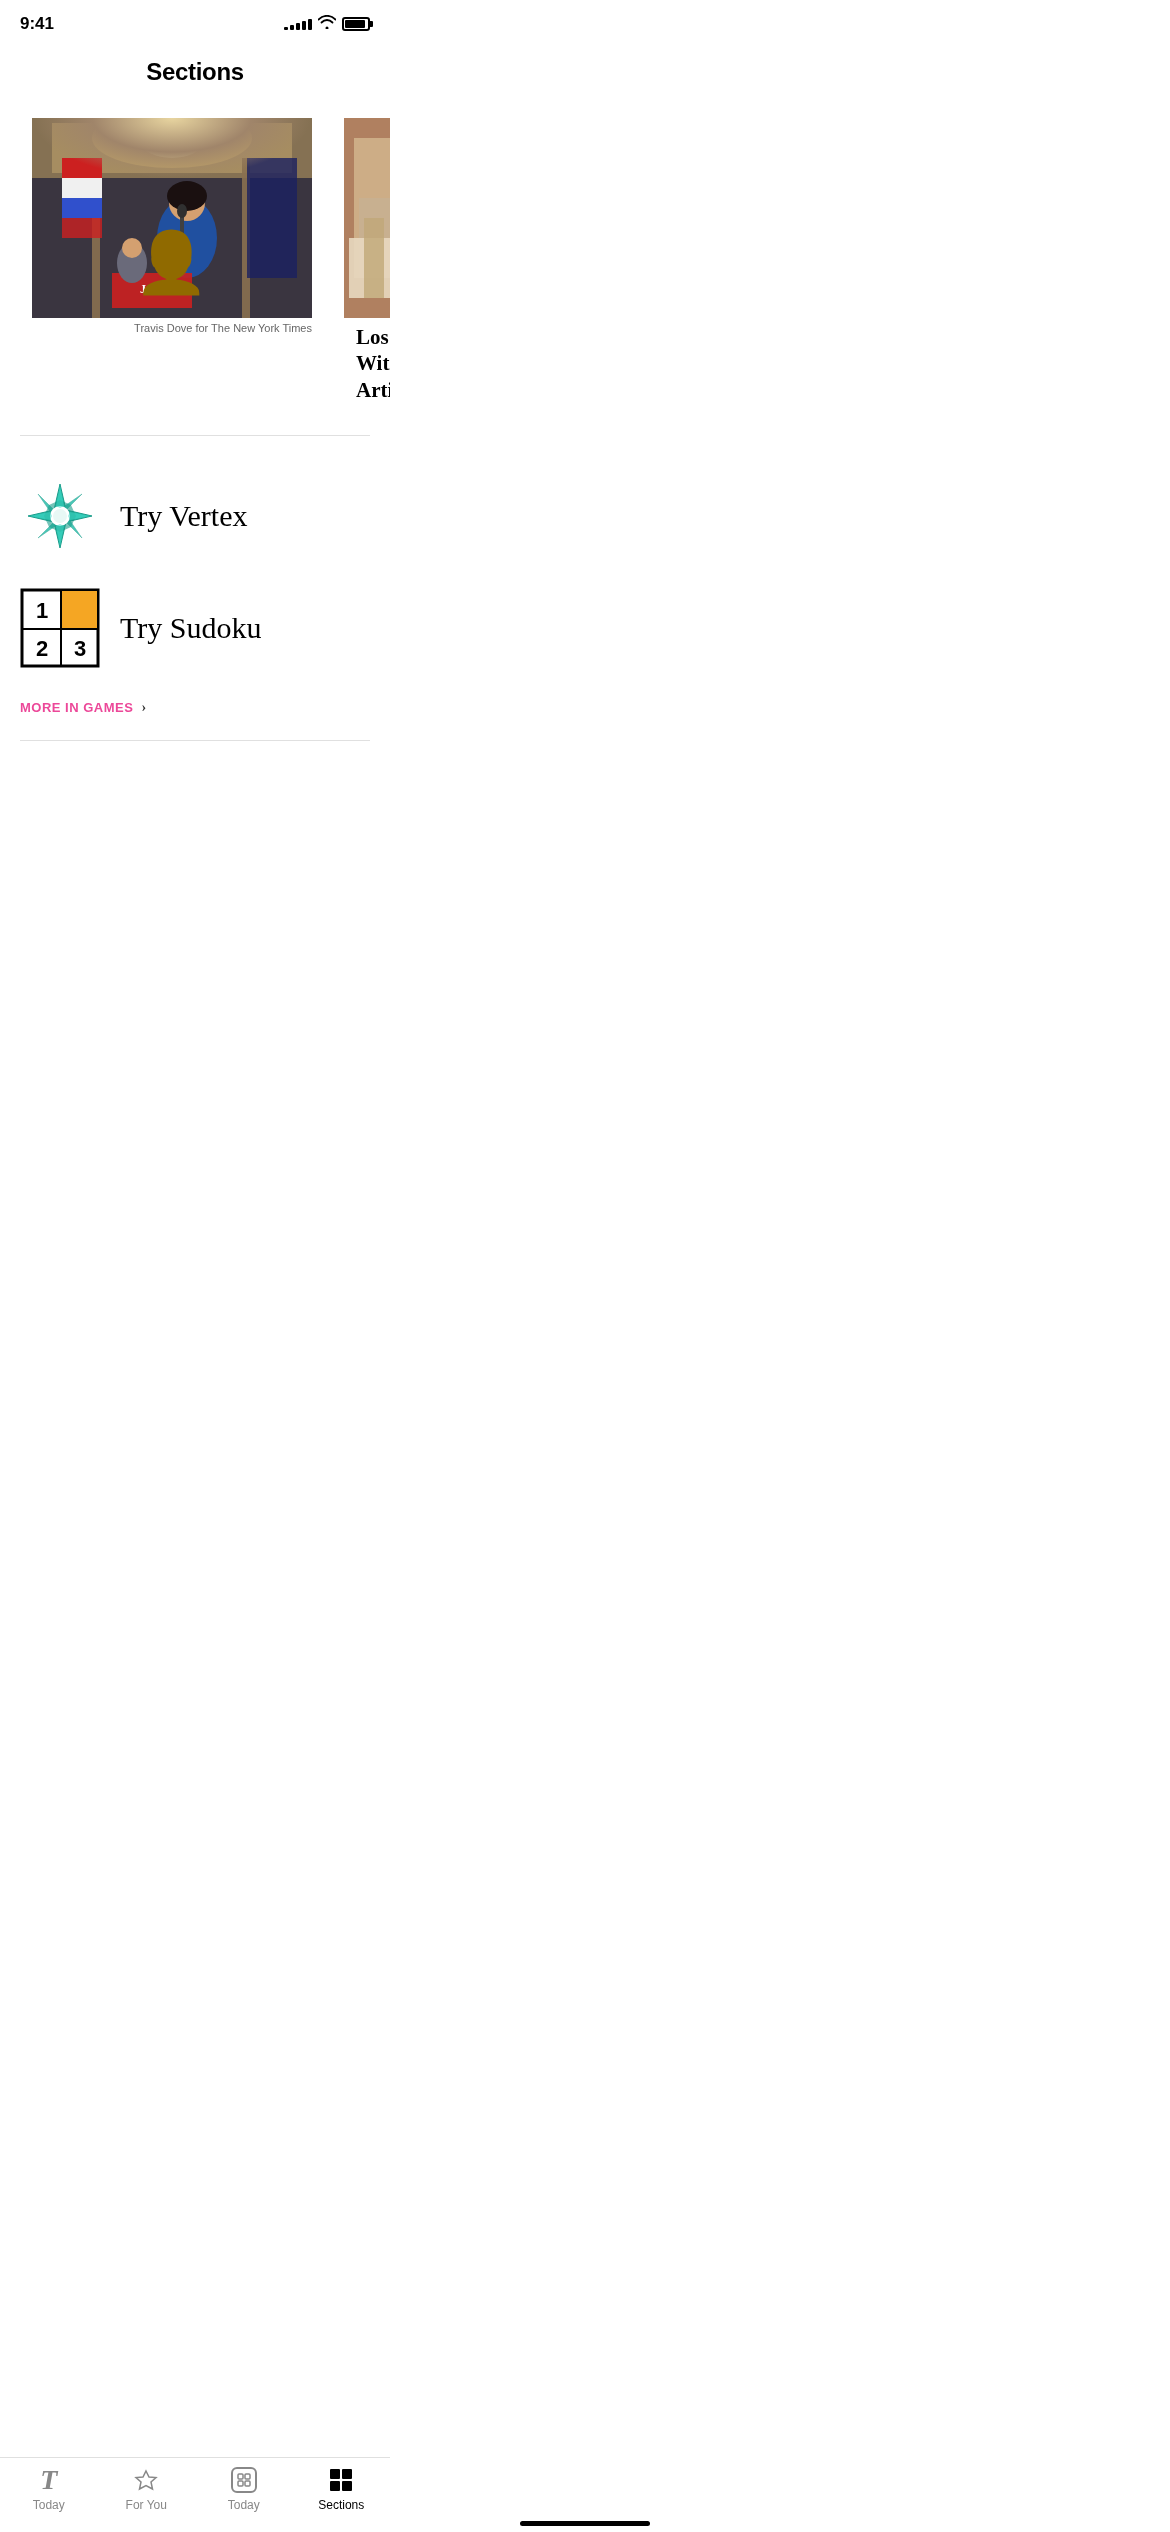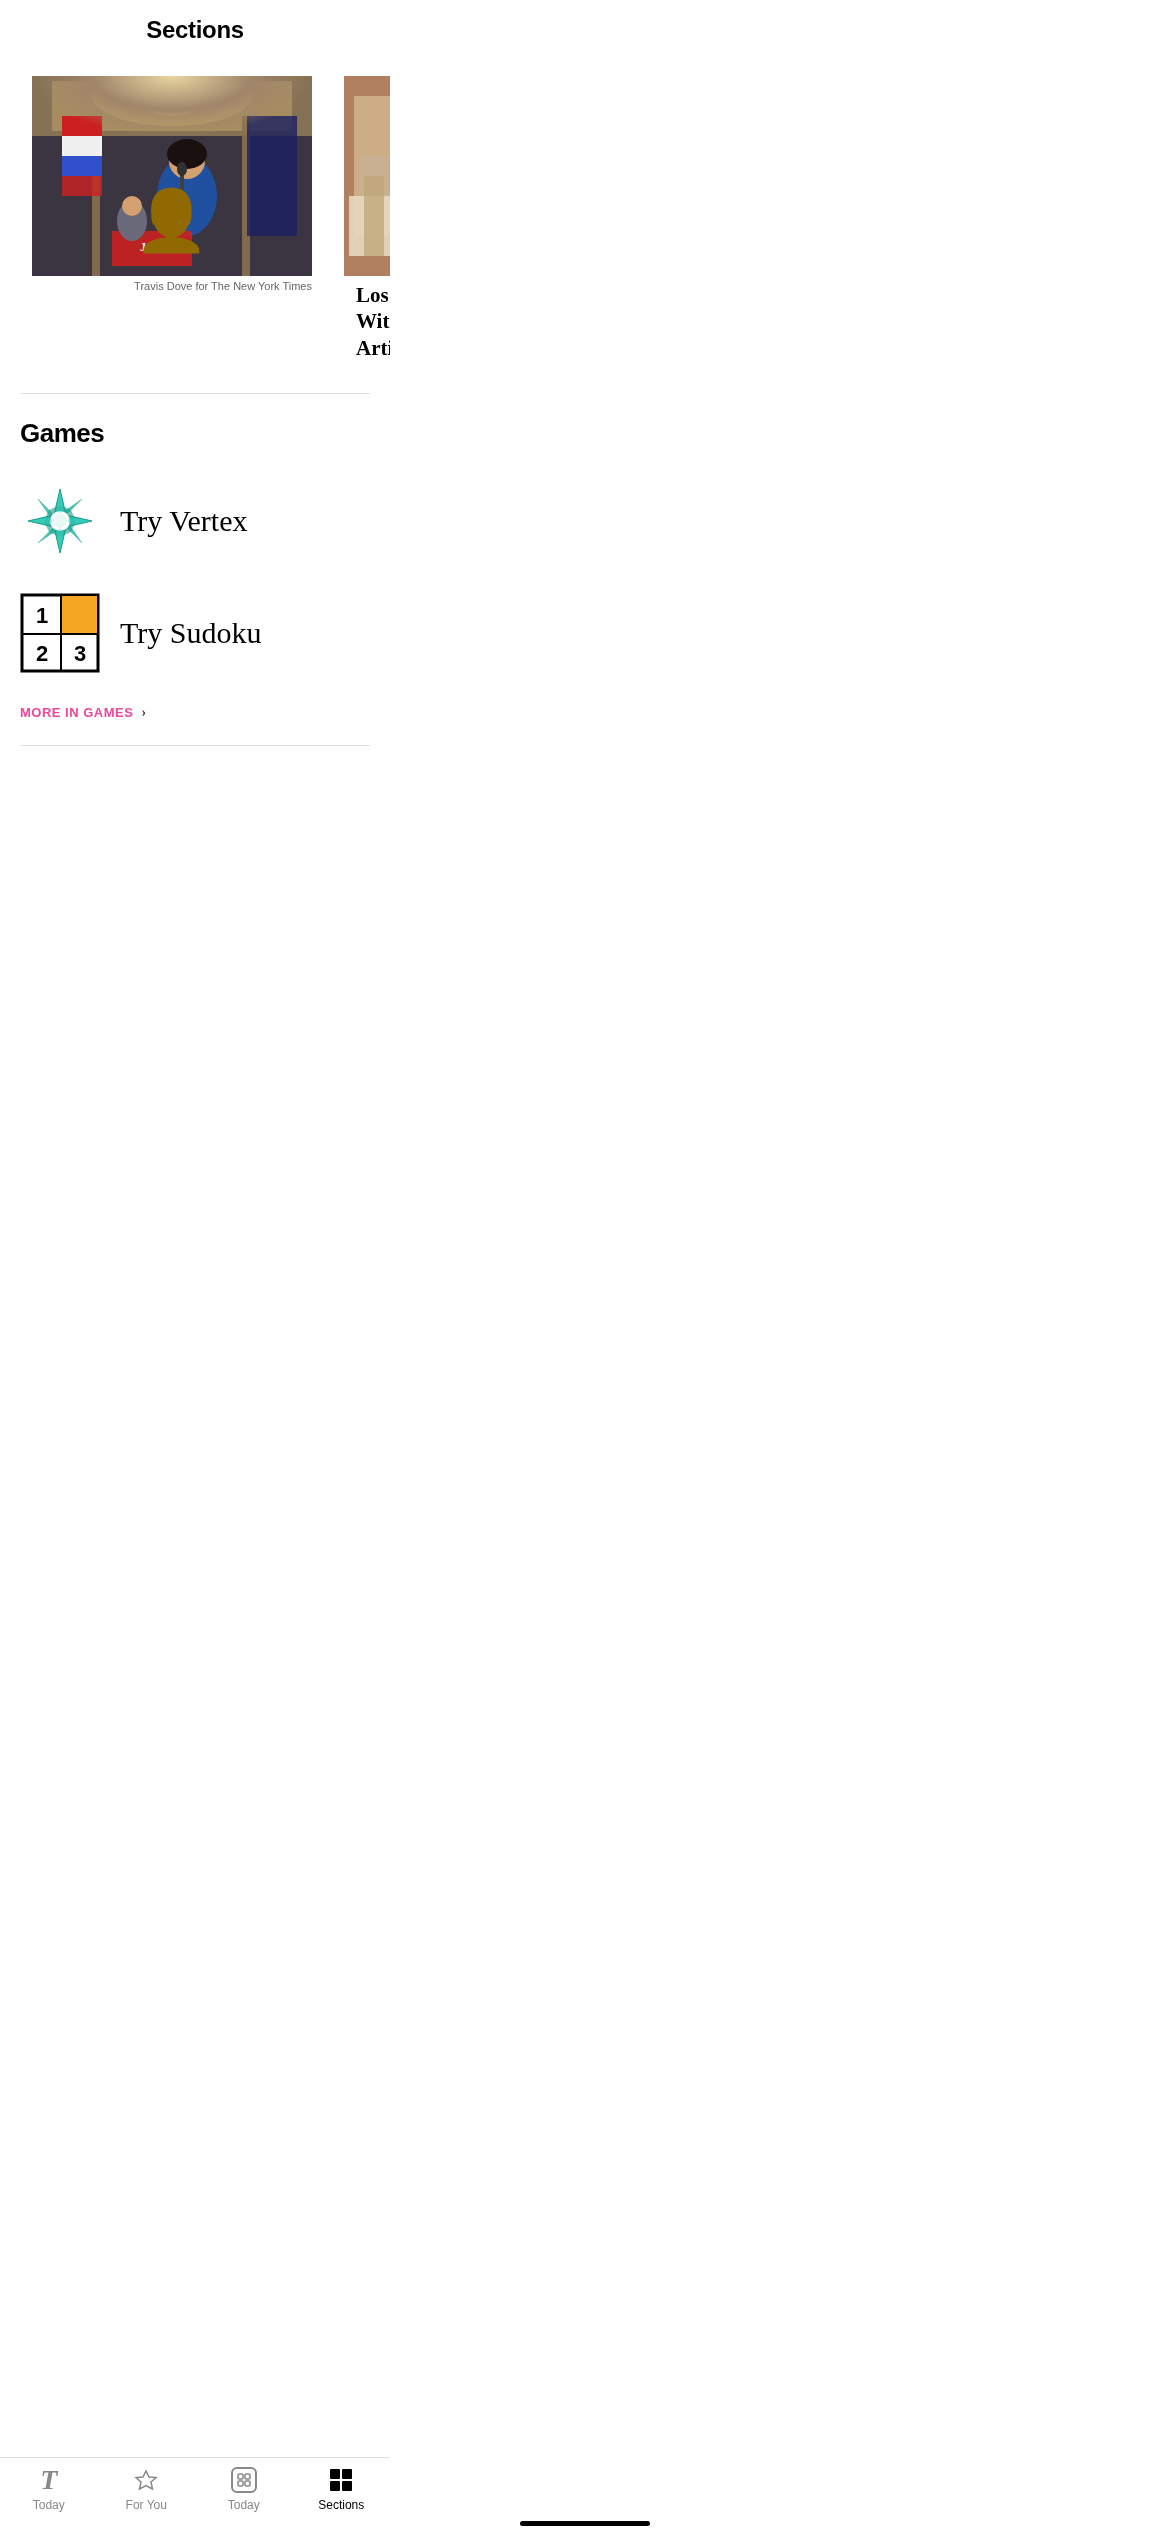--- a/index.html
+++ b/index.html
@@ -316,20 +316,42 @@
     
     .scroll-content {
       padding-bottom: 90px;
     }
   </style>
 </head>
 <body>
 
 <div class="scroll-content">
 
+  <div class="status-bar">
+    <span class="status-time">9:41</span>
+    <div class="status-icons">
+      <div class="signal-bars">
+        <span style="height:3px"></span>
+        <span style="height:5px"></span>
+        <span style="height:7px"></span>
+        <span style="height:9px"></span>
+        <span style="height:11px"></span>
+      </div>
+      <span class="wifi-icon">
+        <svg width="18" height="14" viewBox="0 0 18 14">
+          <path d="M9 11.5a1.5 1.5 0 1 1 0 3 1.5 1.5 0 0 1 0-3z" fill="#000"></path>
+          <path d="M3.5 7.5C5.1 5.9 7 5 9 5s3.9.9 5.5 2.5" stroke="#000" stroke-width="1.8" fill="none" stroke-linecap="round"></path>
+          <path d="M0.5 4.5C2.9 2.1 5.8.8 9 .8s6.1 1.3 8.5 3.7" stroke="#000" stroke-width="1.8" fill="none" stroke-linecap="round"></path>
+        </svg>
+      </span>
+      <div class="battery-icon">
+        <div class="battery-fill"></div>
+      </div>
+    </div>
+  </div>
 
   <h1 class="page-title">Sections</h1>
 
   <div>
 
     <div class="articles-scroll">
 
       <div class="article-card">
         <div class="article-image article-image-nikki">
           
@@ -386,21 +408,20 @@
         <div class="article-title-partial">
           <span style="font-size:21px;font-weight:700;font-family:Georgia,serif;color:#000;line-height:1.25;">Los Ang<br>With To<br>Article</span>
         </div>
       </div>
     </div>
   </div>
 
   <div class="divider"></div>
 
   <div class="games-section">
-    <h2 class="section-heading">Games</h2>
 
     <div class="game-item">
       <div class="vertex-icon">
         <svg width="80" height="80" viewBox="0 0 80 80" xmlns="http://www.w3.org/2000/svg">
 
           <g transform="translate(40,40)">
 
             <path d="M0,-32 L6,-6 L32,0 L6,6 L0,32 L-6,6 L-32,0 L-6,-6 Z" fill="#2abcaa" stroke="#1a9c8a" stroke-width="1"></path>
 
             <path d="M22,-22 L4,-4 L22,22 L4,4 L-22,22 L-4,4 L-22,-22 L-4,-4 Z" fill="#2abcaa" opacity="0.85" stroke="#1a9c8a" stroke-width="0.5"></path>

